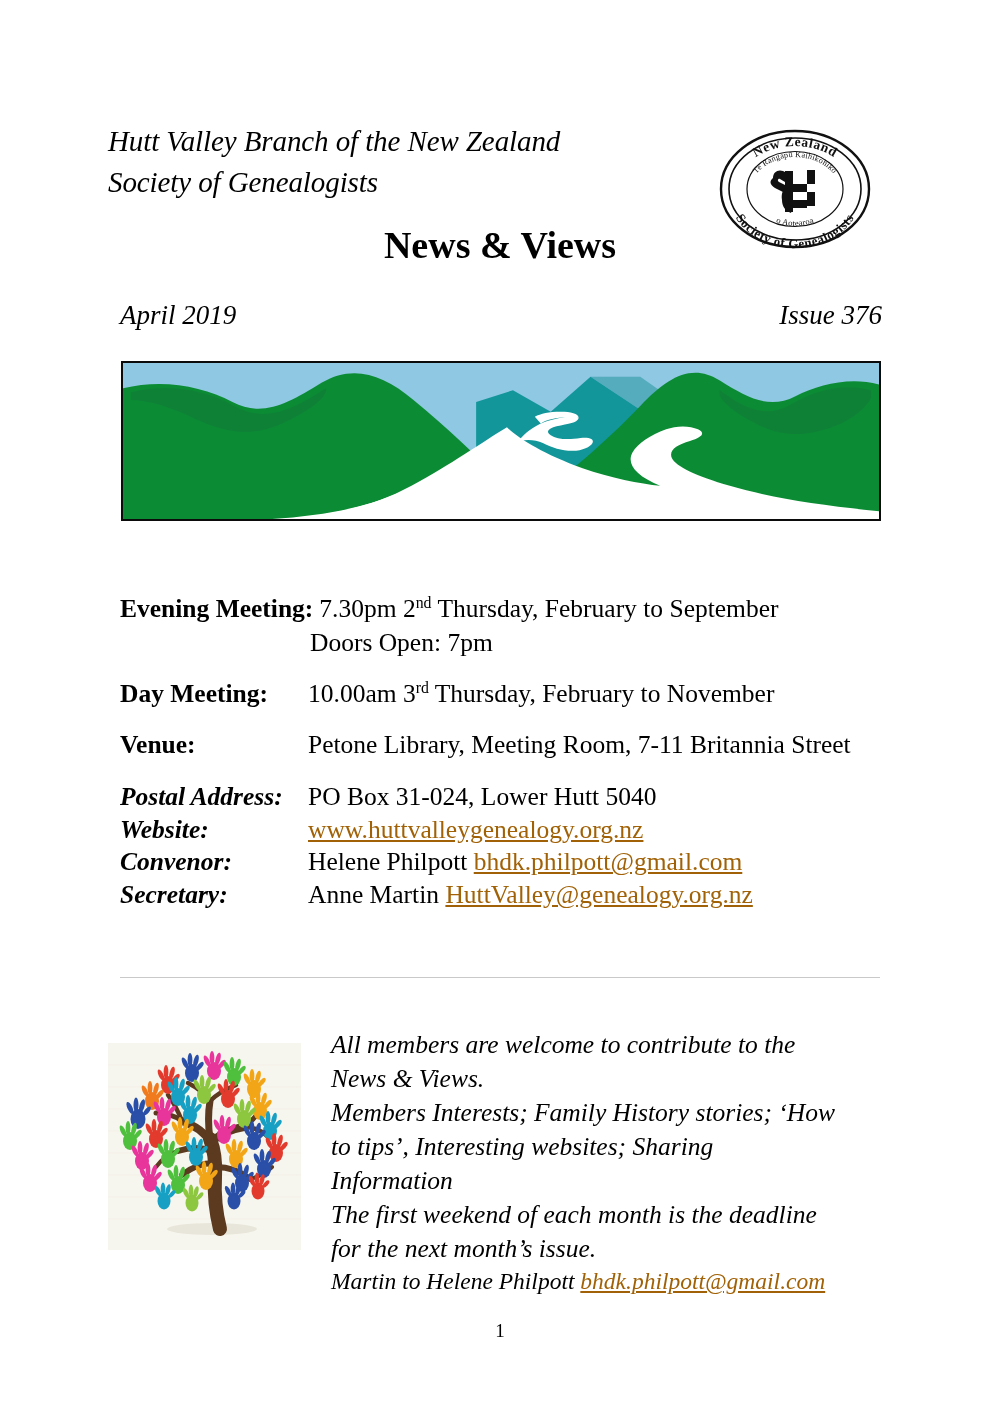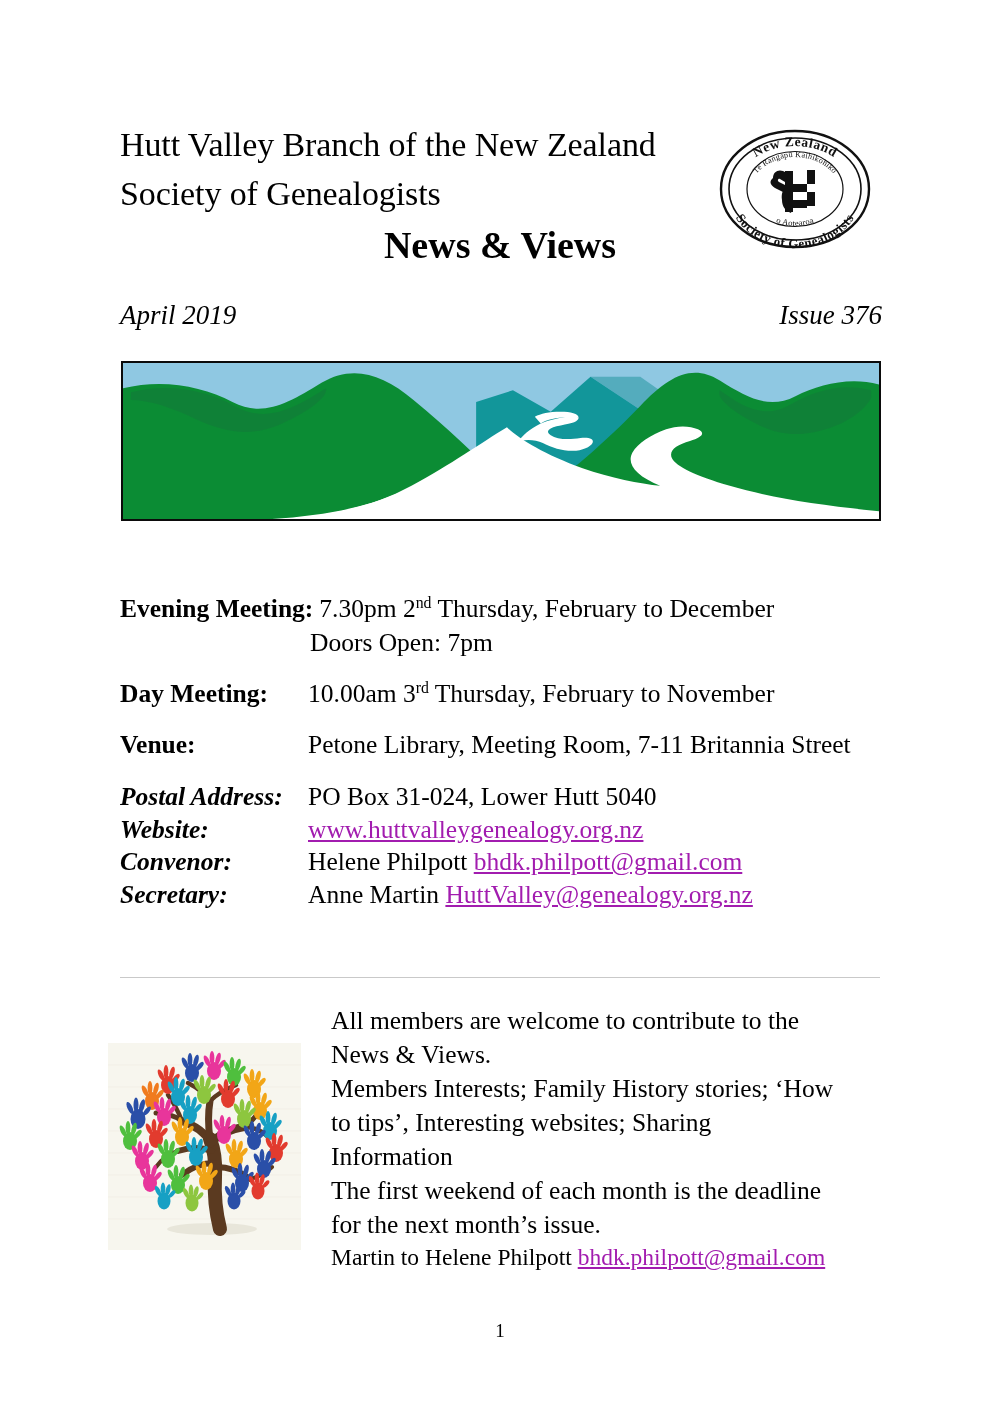--- a/index.html
+++ b/index.html
@@ -19,26 +19,27 @@
   }
 
   .page {
     position: absolute;
     inset: 0;
   }
 
   
   .masthead-org {
     position: absolute;
-    left: 120px;
+    left: 108px;
     top: 121px;
     width: 560px;
-    font-size: 34px;
+    font-size: 29px;
     line-height: 1.43;
     letter-spacing: -0.1px;
+    font-style: italic;
   }
   .masthead-org .line { display: block; white-space: nowrap; }
 
   .logo-wrap {
     position: absolute;
     left: 713px;
     top: 126px;
     width: 164px;
     height: 126px;
   }
@@ -104,21 +105,21 @@
     vertical-align: top;
   }
   .det-indent { display: inline-block; width: 190px; }
   sup { font-size: 0.62em; vertical-align: super; line-height: 0; }
 
   .contact-block { margin-top: 19px; }
   .contact-block .det-row { line-height: 1.29; }
   .contact-block .det-label { width: 188px; font-style: italic; }
 
   a.link, .link {
-    color: #a21caf;
+    color: #a16207;
     text-decoration: underline;
   }
 
   
   .divider {
     position: absolute;
     left: 120px;
     top: 977px;
     width: 760px;
     height: 0;
@@ -133,22 +134,23 @@
     width: 193px;
     height: 207px;
     background: #F7F6EE;
     overflow: hidden;
   }
   .tree-img svg { display: block; width: 193px; height: 207px; }
 
   .contrib-note {
     position: absolute;
     left: 331px;
-    top: 1004px;
+    top: 1028px;
     width: 548px;
+    font-style: italic;
     font-size: 25.5px;
     line-height: 1.335;
   }
   .contrib-note .cn-line { display: block; }
   .contrib-note .cn-last { font-size: 23.5px; }
 
   
   .page-number {
     position: absolute;
     left: 0;
@@ -236,21 +238,21 @@
                C360,82 330,104 290,126 C250,148 210,156 160,160 Z" fill="#ffffff"></path>
       <path d="M150,160 L640,160 L640,150 C560,142 480,130 430,116 C400,106 380,94 372,84
                C352,96 320,114 280,132 C240,150 196,157 150,160 Z" fill="#ffffff"></path>
     </svg>
   </div>
 
   <div class="details">
 
     <div class="det-block">
       <span class="det-row">
-        <span class="det-label w-inline">Evening Meeting:</span><span class="det-val"><span>7.30pm 2</span><sup>nd</sup><span> Thursday, February to December</span></span>
+        <span class="det-label w-inline">Evening Meeting:</span><span class="det-val"><span>7.30pm 2</span><sup>nd</sup><span> Thursday, February to September</span></span>
       </span>
       <span class="det-row">
         <span class="det-indent"></span><span class="det-val">Doors Open: 7pm</span>
       </span>
     </div>
 
     <div class="det-block">
       <span class="det-row">
         <span class="det-label w-narrow">Day Meeting:</span><span class="det-val"><span>10.00am 3</span><sup>rd</sup><span> Thursday, February to November</span></span>
       </span>

